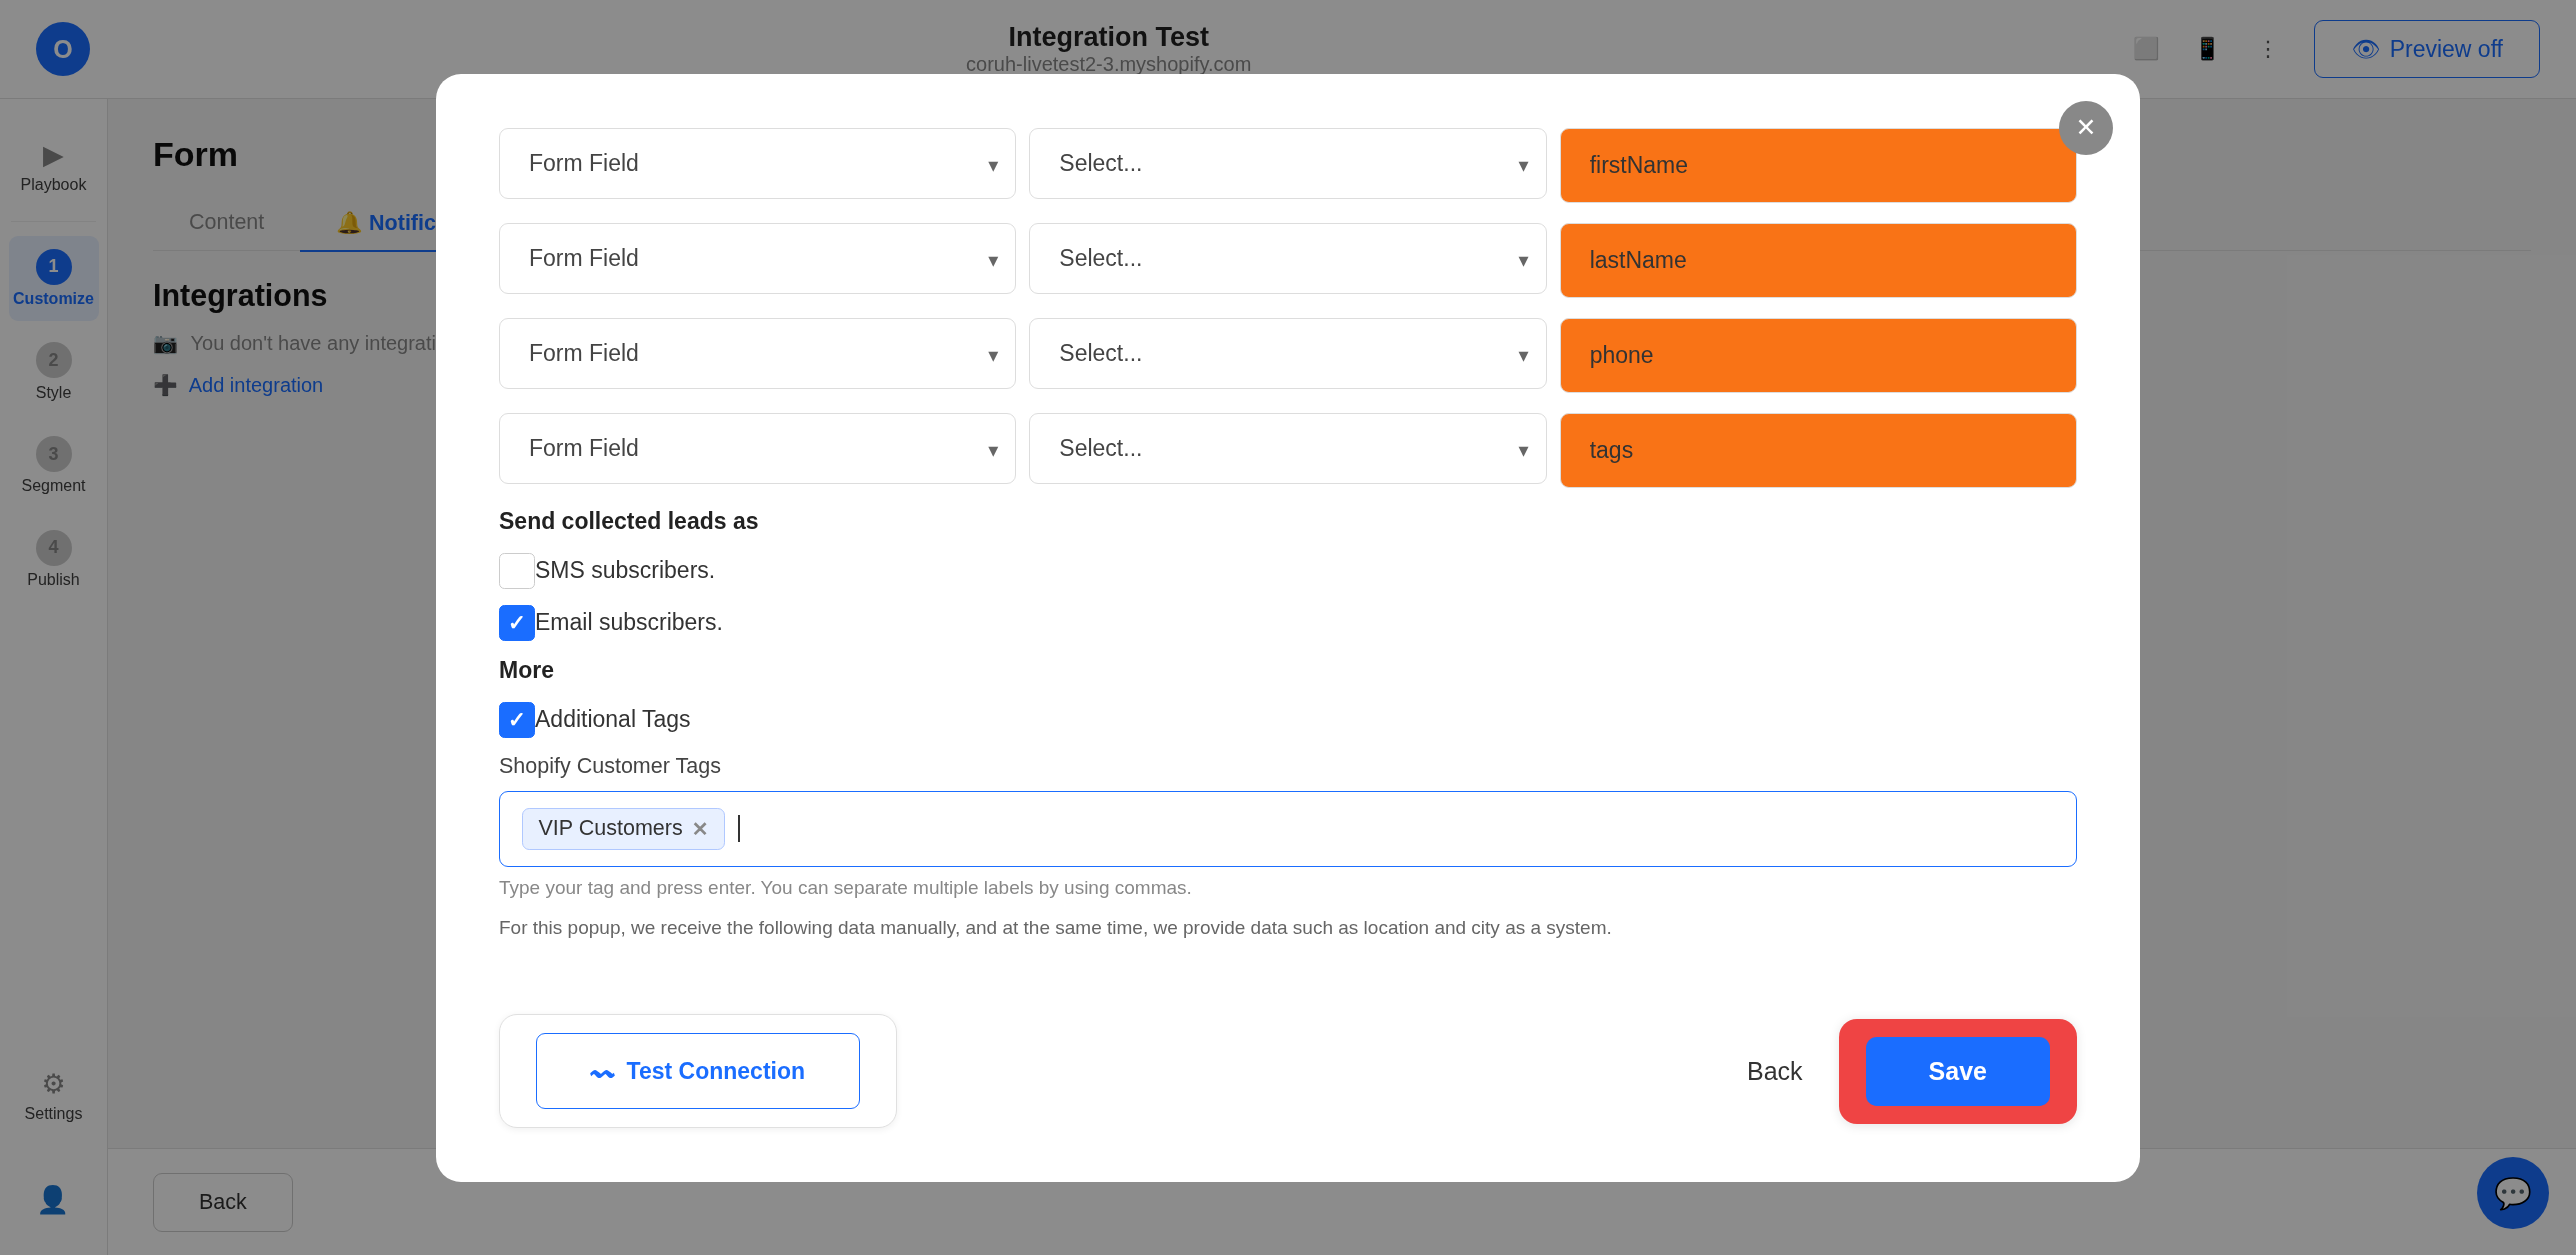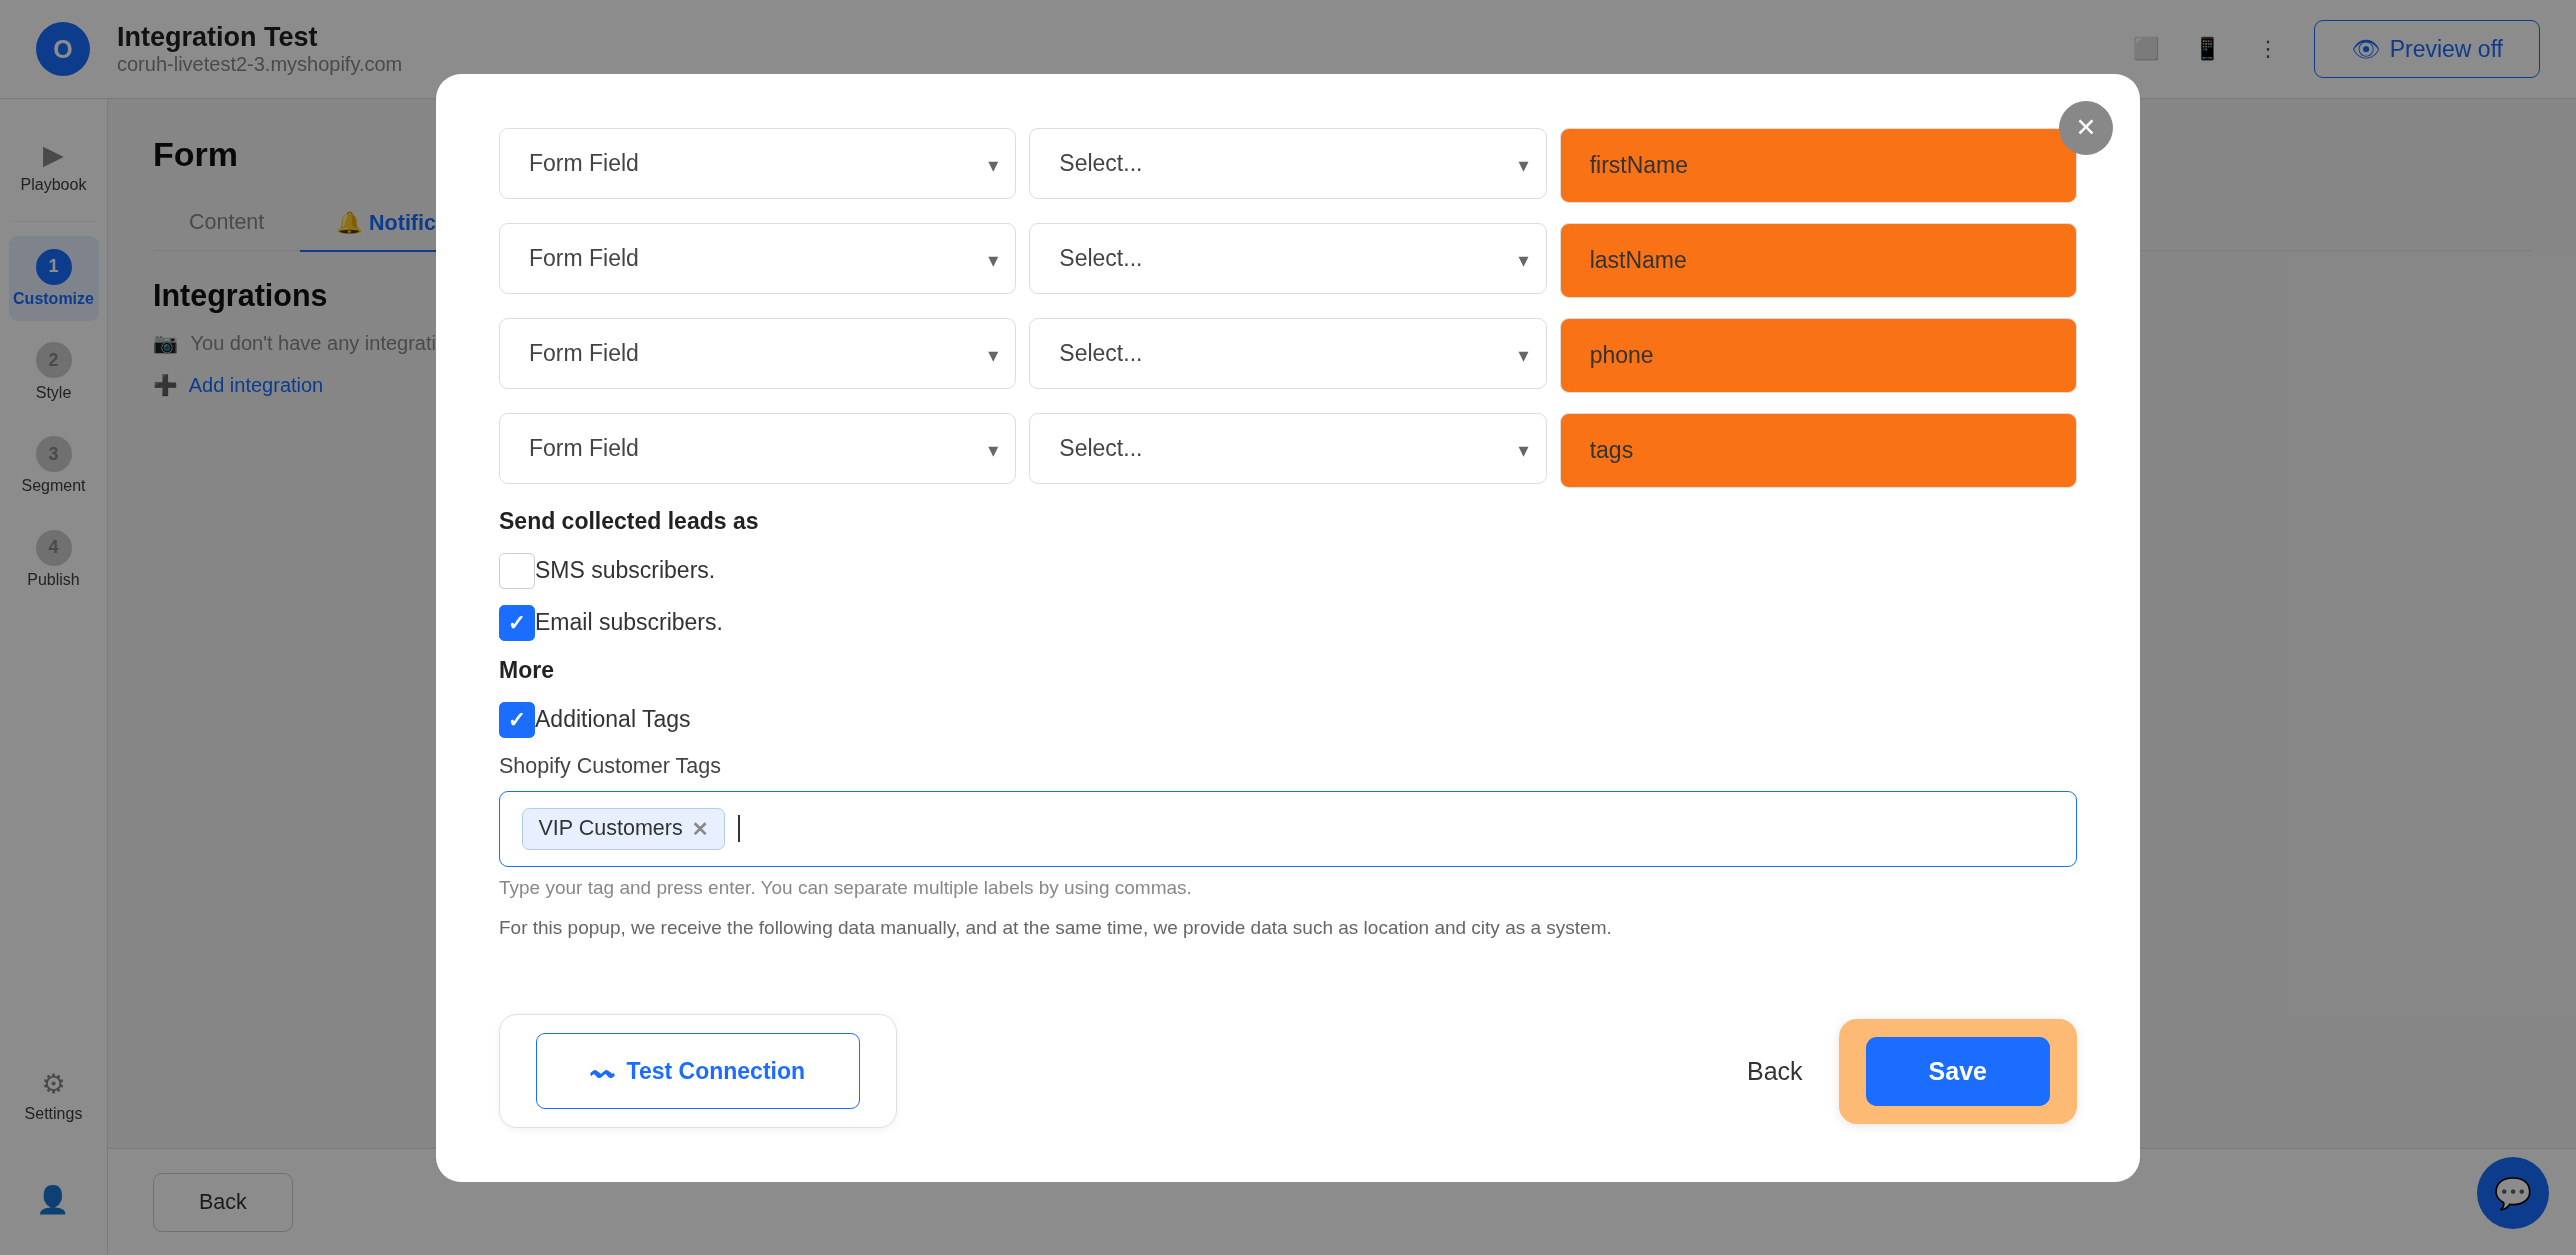--- a/index.html
+++ b/index.html
@@ -35,21 +35,21 @@
     }
     .top-bar-logo {
       width: 54px; height: 54px;
       background: #1a6dff;
       border-radius: 50%;
       display: flex; align-items: center; justify-content: center;
       color: #fff;
       font-size: 25px;
       font-weight: bold;
     }
-    .top-bar-title-area { flex: 1; }
+    .top-bar-title-area { flex: 1; text-align: center; }
     .top-bar-title { font-size: 27px; font-weight: 600; color: #222; }
     .top-bar-subtitle { font-size: 20px; color: #888; }
     .top-bar-icons { display: flex; align-items: center; gap: 21.5px; }
     .top-bar-icon { width: 39px; height: 39px; display: flex; align-items: center; justify-content: center; color: #555; font-size: 21.5px; cursor: pointer; }
     .preview-btn {
       border: 1.8px solid #1a6dff;
       color: #1a6dff;
       background: #fff;
       border-radius: 9px;
       padding: 14.4px 36px;
@@ -369,21 +369,21 @@
       background: #1a6dff;
       color: #fff;
       border: none;
       border-radius: 10.8px;
       padding: 20px 63px;
       font-size: 25px;
       font-weight: 600;
       cursor: pointer;
     }
     .btn-modal-save-wrapper {
-      background: #fdba74;
+      background: #ef4444;
       border-radius: 18px;
       padding: 18px 27px;
       box-shadow: 0 1.8px 10.8px rgba(0,0,0,0.10);
     }
   </style>
 </head>
 <body>
 
 <div class="app-bg">
 

